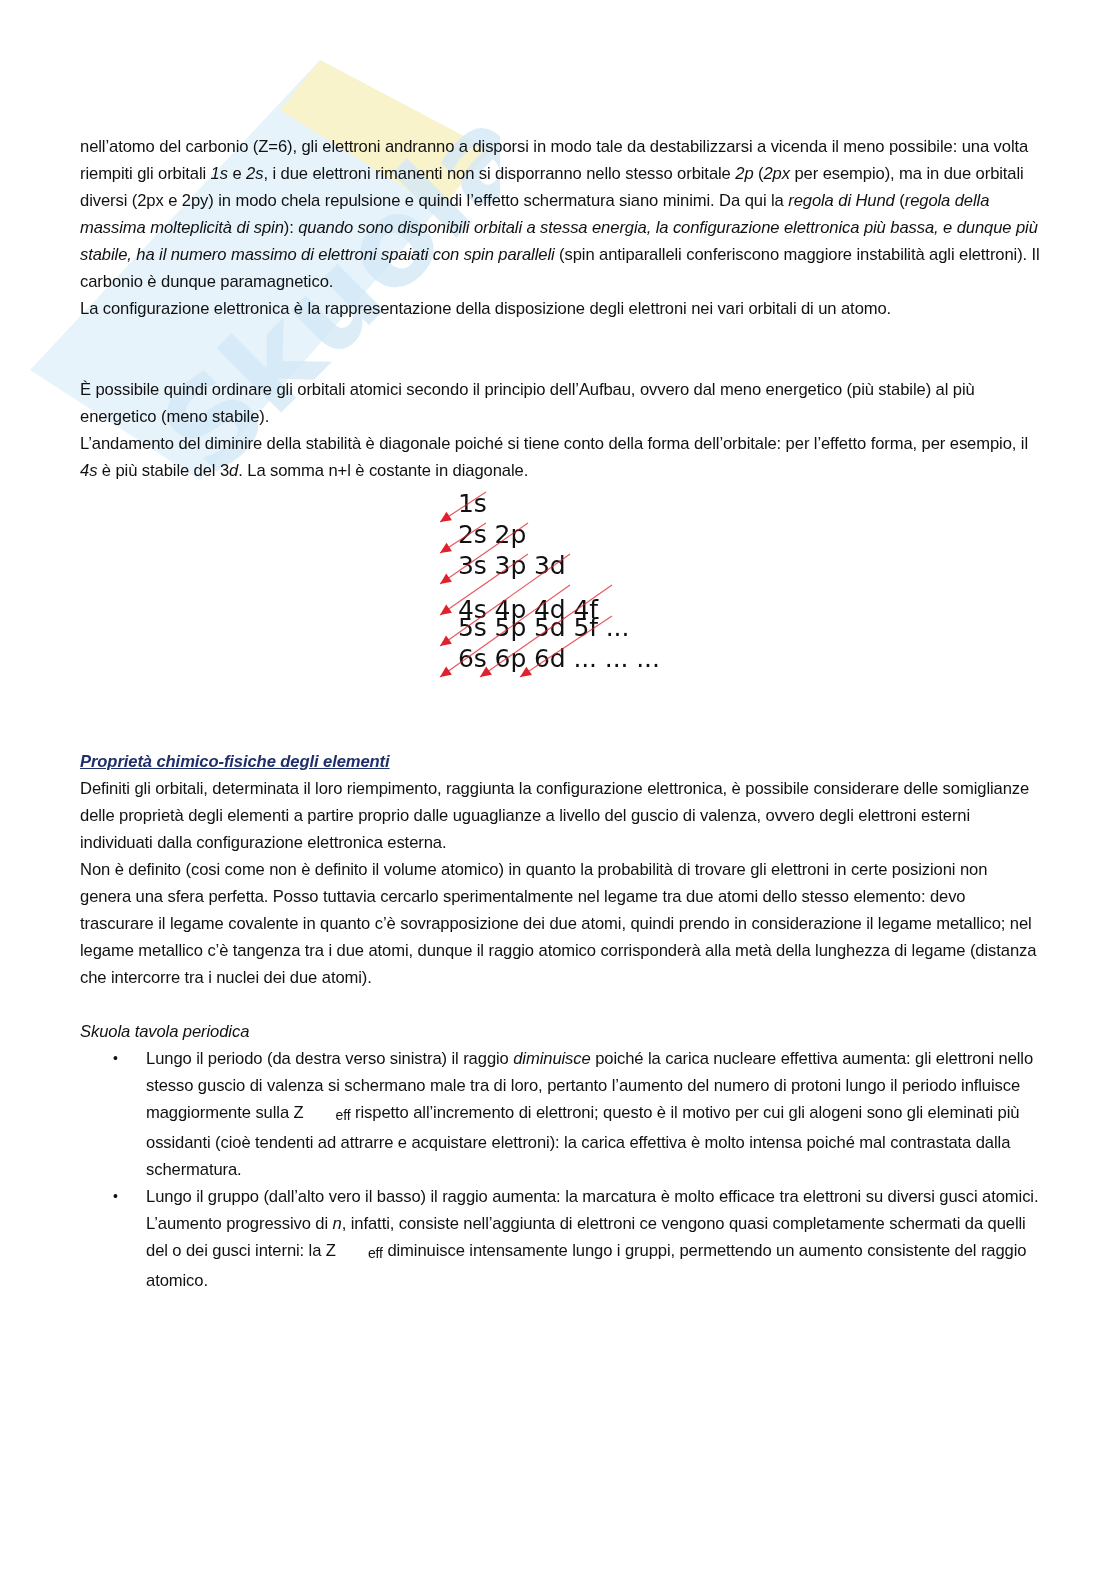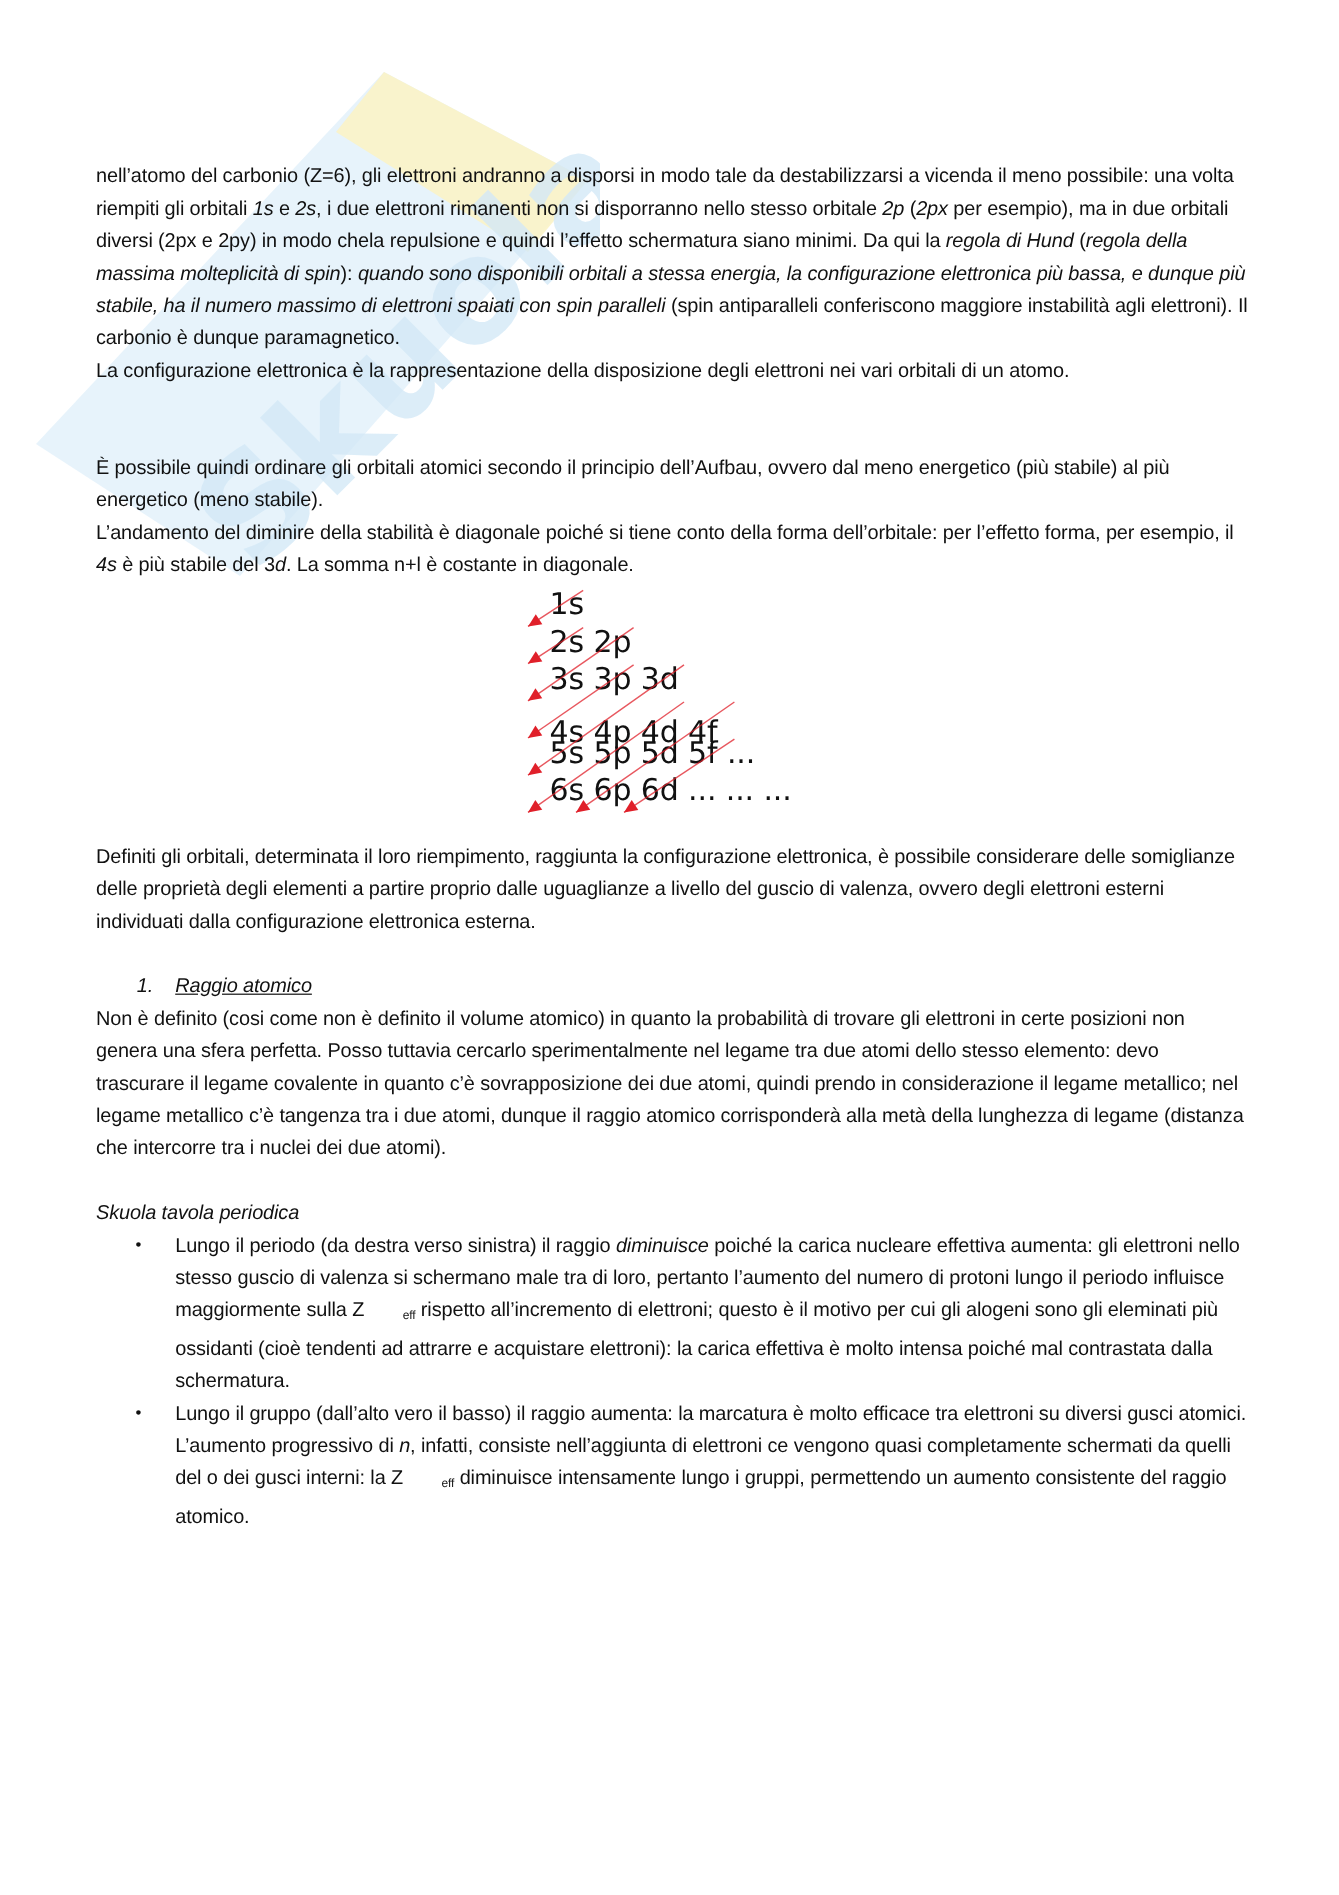--- a/index.html
+++ b/index.html
@@ -14,21 +14,21 @@
   .diagram svg { position: absolute; left: 0; top: 0; }
   .orb-row { position: absolute; left: 22px; font-family: "DejaVu Sans", sans-serif; font-size: 25px; color: #111; white-space: pre; }
   .heading { color: #1f2f6b; font-style: italic; text-decoration: underline; font-weight: bold; margin-top: 48px; }
   .numbered { margin-top: 27px; padding-left: 34px; }
   .numbered .num { display: inline-block; width: 32px; font-style: italic; }
   .numbered .title { font-style: italic; text-decoration: underline; }
   .sub-head { font-style: italic; margin-top: 27px; }
   ul { margin: 0; padding: 0; list-style: none; }
   li { position: relative; padding-left: 66px; }
   li .bullet { position: absolute; left: 33px; top: 0; font-size: 14px; }
-  sub { font-size: 10px; vertical-align: -2px; padding-left: 32px; }
+  sub { font-size: 14px; vertical-align: -2px; padding-left: 32px; }
 </style>
 </head>
 <body>
 
 <svg class="watermark" viewBox="0 0 480 470">
   <polygon points="10,330 300,20 470,110 180,440" fill="#e3f1fa" opacity="0.85"></polygon>
   <polygon points="300,20 470,110 420,170 260,70" fill="#fbf3c6" opacity="0.9"></polygon>
   <text x="60" y="380" transform="rotate(-45 200 250)" font-family="DejaVu Sans, sans-serif" font-size="120" font-weight="bold" fill="#d4e9f7" opacity="0.8">Skuola</text>
 </svg>
 
@@ -69,25 +69,23 @@
         <polygon points="4,156 10.090639041182747,145.56428650881884 15.867327616325149,153.7269986258679" fill="#e0202a"></polygon>
         <line x1="134" y1="95" x2="4" y2="187" stroke="#e0202a" stroke-width="1.2" opacity="0.75"></line>
         <polygon points="4,187 10.090639041182747,176.56428650881884 15.867327616325149,184.7269986258679" fill="#e0202a"></polygon>
         <line x1="176" y1="95" x2="44" y2="187" stroke="#e0202a" stroke-width="1.2" opacity="0.75"></line>
         <polygon points="44,187 50.16541652602899,176.60828988758018 55.88334314291072,184.81227155528003" fill="#e0202a"></polygon>
         <line x1="176" y1="126" x2="84" y2="187" stroke="#e0202a" stroke-width="1.2" opacity="0.75"></line>
         <polygon points="84,187 90.40481584300171,176.75410648029006 95.93089457600176,185.0885203071098" fill="#e0202a"></polygon>
       </svg>
   </div>
 
+  <p class="heading">Proprietà chimico-fisiche degli elementi</p>
   <p>Definiti gli orbitali, determinata il loro riempimento, raggiunta la configurazione elettronica, è possibile considerare delle somiglianze delle proprietà degli elementi a partire proprio dalle uguaglianze a livello del guscio di valenza, ovvero degli elettroni esterni individuati dalla configurazione elettronica esterna.</p>
 
-  <p class="numbered">
-    <span class="num">1.</span><span class="title">Raggio atomico</span>
-  </p>
   <p>Non è definito (cosi come non è definito il volume atomico) in quanto la probabilità di trovare gli elettroni in certe posizioni non genera una sfera perfetta. Posso tuttavia cercarlo sperimentalmente nel legame tra due atomi dello stesso elemento: devo trascurare il legame covalente in quanto c’è sovrapposizione dei due atomi, quindi prendo in considerazione il legame metallico; nel legame metallico c’è tangenza tra i due atomi, dunque il raggio atomico corrisponderà alla metà della lunghezza di legame (distanza che intercorre tra i nuclei dei due atomi).</p>
 
   <p class="sub-head">Skuola tavola periodica</p>
   <ul>
     <li>
       <span class="bullet">•</span>
       <span>Lungo il periodo (da destra verso sinistra) il raggio </span><span class="i">diminuisce</span><span> poiché la carica nucleare effettiva aumenta: gli elettroni nello stesso guscio di valenza si schermano male tra di loro, pertanto l’aumento del numero di protoni lungo il periodo influisce maggiormente sulla Z</span><sub>eff</sub><span> rispetto all’incremento di elettroni; questo è il motivo per cui gli alogeni sono gli eleminati più ossidanti (cioè tendenti ad attrarre e acquistare elettroni): la carica effettiva è molto intensa poiché mal contrastata dalla schermatura.</span>
     </li>
     <li>
       <span class="bullet">•</span>

